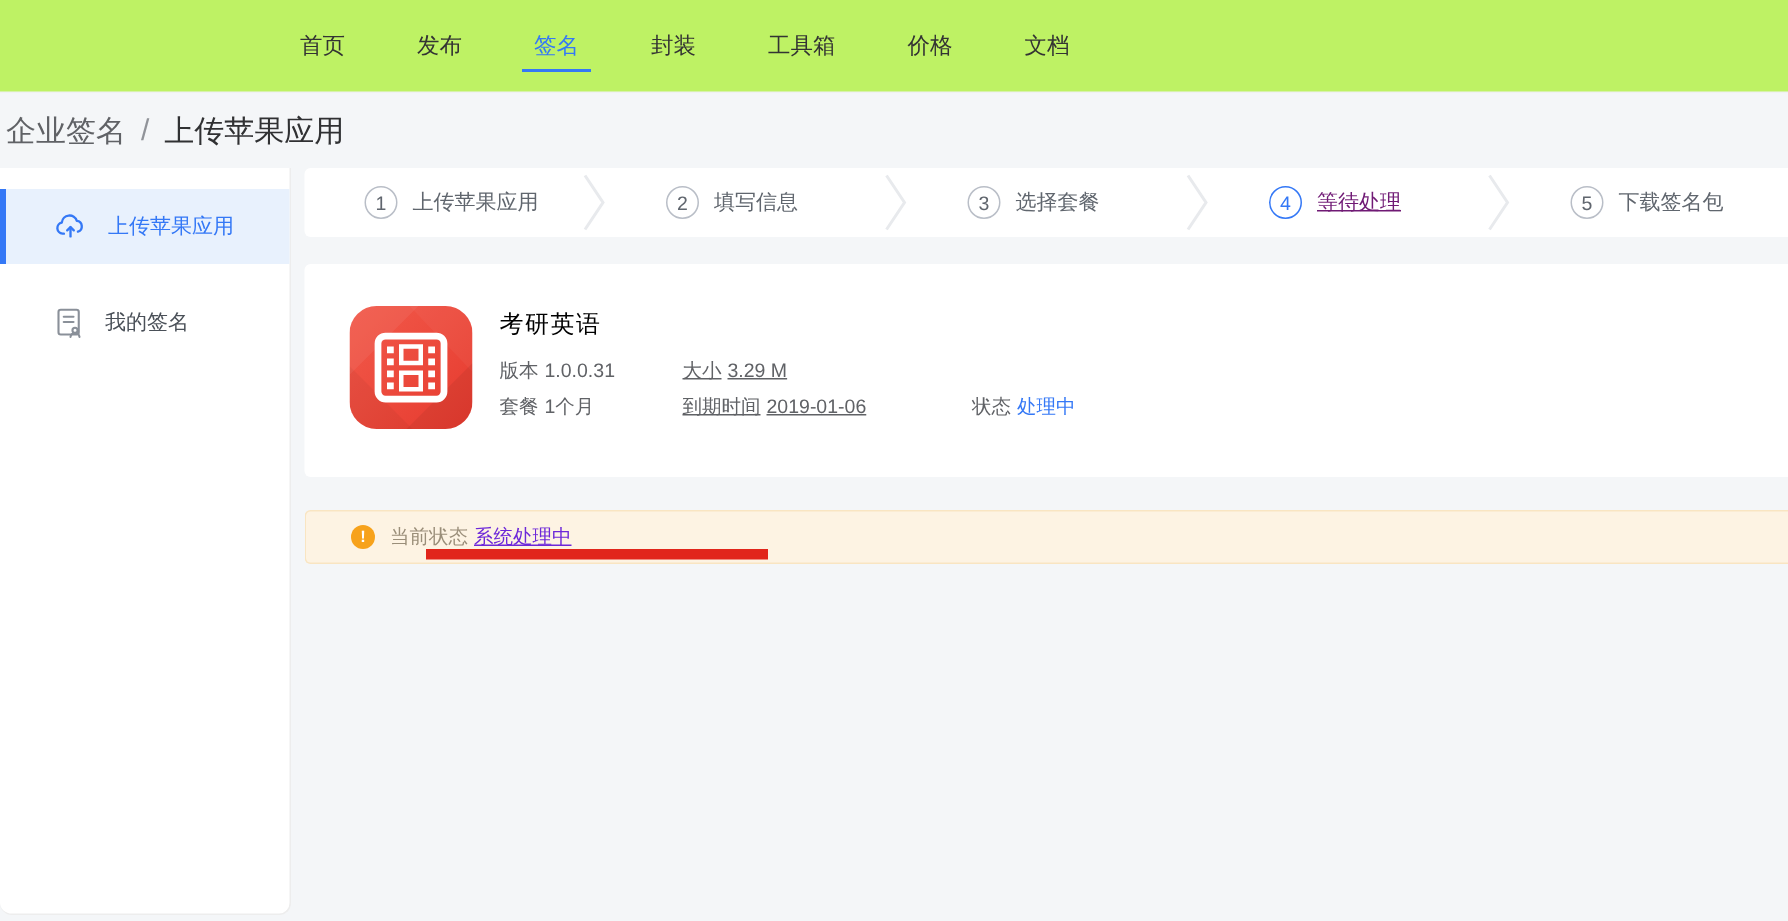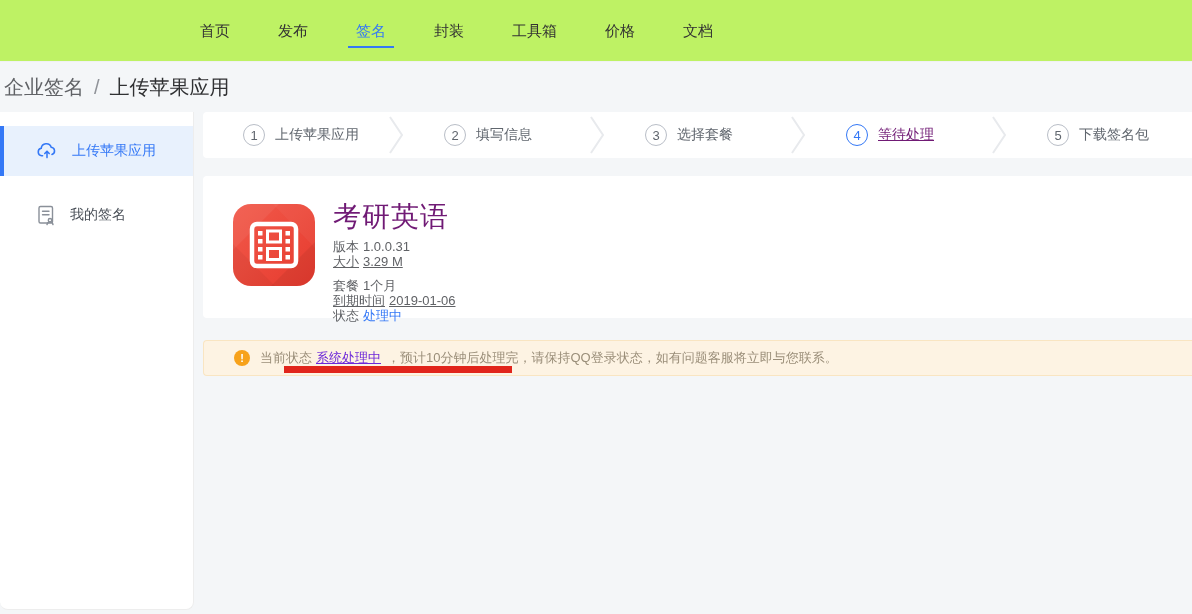--- a/index.html
+++ b/index.html
@@ -50,22 +50,22 @@
   }
   .step-label{margin-left:10px;font-size:14px;color:#60666e;white-space:nowrap;}
   .step.active .step-num{border-color:#3478f6;color:#3478f6;}
   .step.active .step-label{color:#701a75;text-decoration:underline;}
   .chev{flex:0 0 auto;display:flex;align-items:center;}
   
   .card-panel{margin-top:18px;height:142px;border-radius:4px 0 0 4px;display:flex;
     padding:28px 0 0 30px;box-sizing:border-box;}
   .app-icon{width:82px;height:82px;flex:0 0 auto;}
   .card-info{margin-left:18px;padding-top:0;}
-  .app-title{font-size:28px;color:#701a75;font-weight:500;letter-spacing:1px;line-height:26px;}
-  .meta-row{display:flex;margin-top:9px;line-height:15px;flex-direction:column;}
+  .app-title{font-size:16px;color:#000000;font-weight:500;letter-spacing:1px;line-height:26px;}
+  .meta-row{display:flex;margin-top:9px;line-height:15px;}
   .m-cell{font-size:13px;color:#606266;white-space:nowrap;}
   .m-1{width:122px;}
   .m-2{width:193px;text-decoration:underline;}
   .m-cell .v{margin-left:4px;}
   .blue-link{color:#3478f6;cursor:pointer;}
   
   .alert{
     margin-top:22px;height:36px;background:#fdf3e3;border:1px solid #f9e5c2;border-right:none;
     border-radius:4px 0 0 4px;display:flex;align-items:center;padding-left:30px;
     box-sizing:border-box;position:relative;font-size:13px;color:#9a8e79;white-space:nowrap;
@@ -209,17 +209,16 @@
         <span class="m-cell m-2"><span>到期时间</span><span class="v">2019-01-06</span></span>
         <span class="m-cell"><span>状态</span><span class="v blue-link">处理中</span></span>
       </div>
     </div>
   </div>
 
   <div class="alert">
     <span class="alert-icon">!</span>
     <span>当前状态</span>
     <span class="alert-link">系统处理中</span>
-    <span>，预计10分钟后处理完，请保持QQ登录状态，如有问题客服将立即与您联系。</span>
     <span class="red-annotation"></span>
   </div>
 
 </div>
 
 </body></html>

